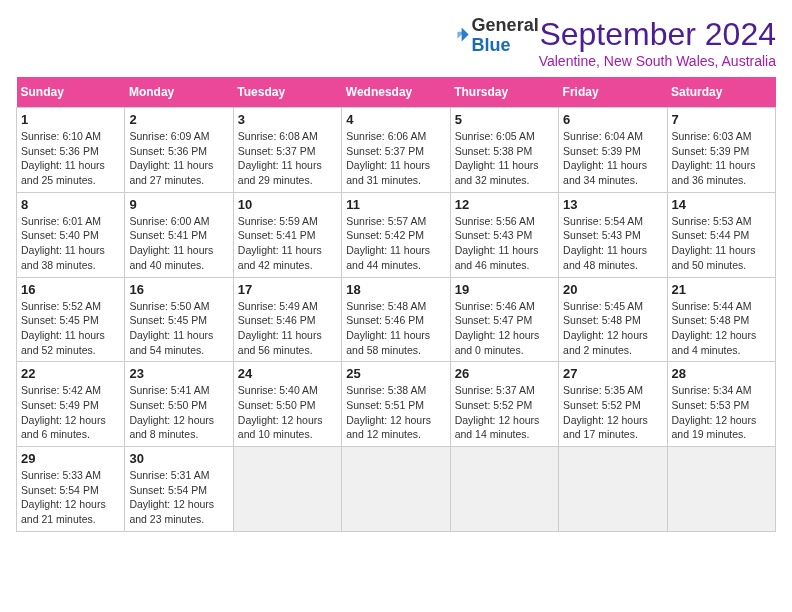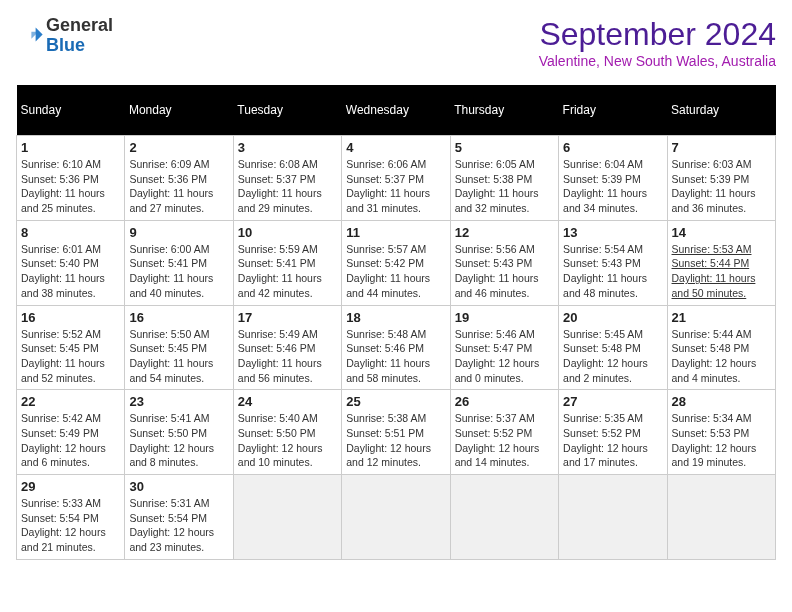--- a/index.html
+++ b/index.html
@@ -5,23 +5,23 @@
     * { box-sizing: border-box; margin: 0; padding: 0; }
     body {
       font-family: Arial, sans-serif;
       background: #fff;
       width: 792px;
       min-height: 612px;
       padding: 16px;
     }
     .header {
       display: flex;
-      justify-content: space-between;
+      justify-content: flex-end;
       align-items: flex-start;
-      margin-bottom: 16px;
+      margin-bottom: 8px;
     }
     .logo {
       display: flex;
       align-items: center;
       gap: 2px;
     }
     .logo-text {
       font-size: 18px;
       font-weight: bold;
       line-height: 1.1;
@@ -43,25 +43,25 @@
     .subtitle {
       font-size: 14px;
       color: #a21caf;
     }
     table {
       width: 100%;
       border-collapse: collapse;
       font-size: 11px;
     }
     th {
-      background: #000000;
+      background: #ec4899;
       color: #fff;
-      padding: 18px 4px;
+      padding: 8px 4px;
       text-align: left;
-      font-weight: normal;
+      font-weight: bold;
       font-size: 12px;
     }
     td {
       border: 1px solid #ccc;
       vertical-align: top;
       padding: 4px;
       width: 14.28%;
       height: 80px;
       background: #fff;
     }
@@ -204,21 +204,21 @@
         </td>
         <td>
           <div class="day-num">13</div>
           <div class="day-info" style="white-space: pre-line;">Sunrise: 5:54 AM
 Sunset: 5:43 PM
 Daylight: 11 hours
 and 48 minutes.</div>
         </td>
         <td>
           <div class="day-num">14</div>
-          <div class="day-info" style="white-space: pre-line; text-decoration: underline;">Sunrise: 5:53 AM
+          <div class="day-info" style="white-space: pre-line;">Sunrise: 5:53 AM
 Sunset: 5:44 PM
 Daylight: 11 hours
 and 50 minutes.</div>
         </td>
       </tr>
       <tr>
         <td>
           <div class="day-num">16</div>
           <div class="day-info" style="white-space: pre-line;">Sunrise: 5:52 AM
 Sunset: 5:45 PM

